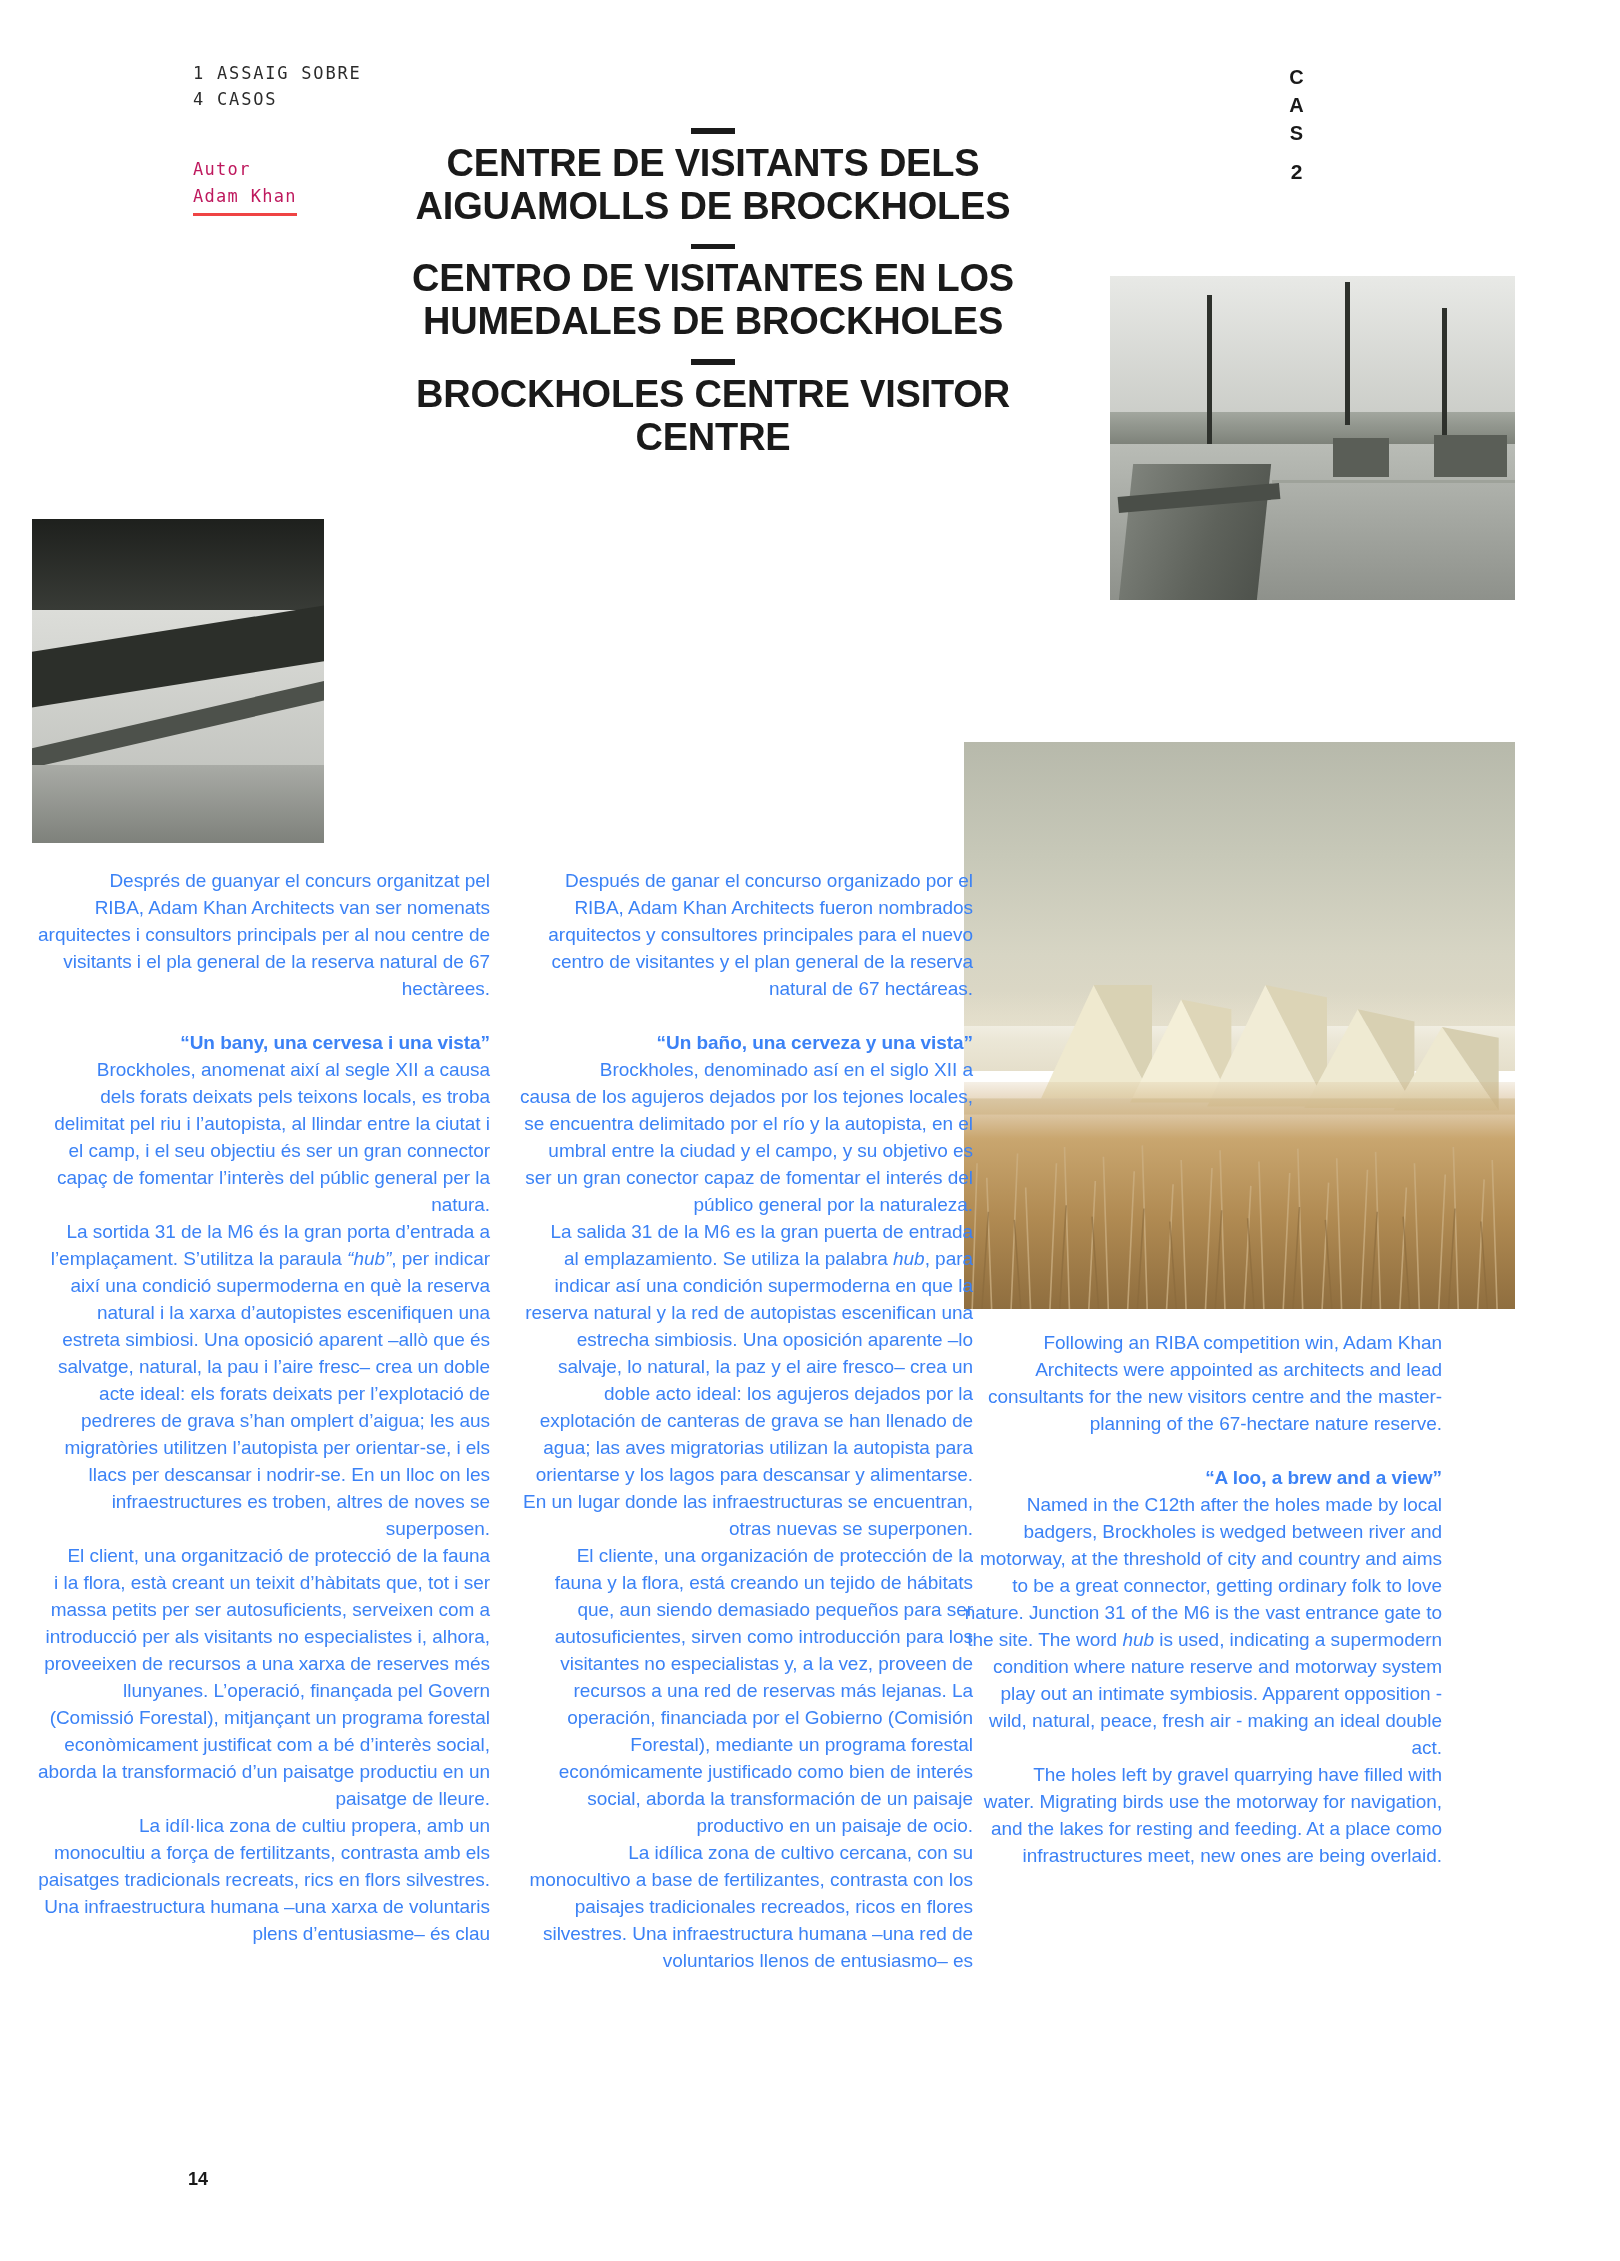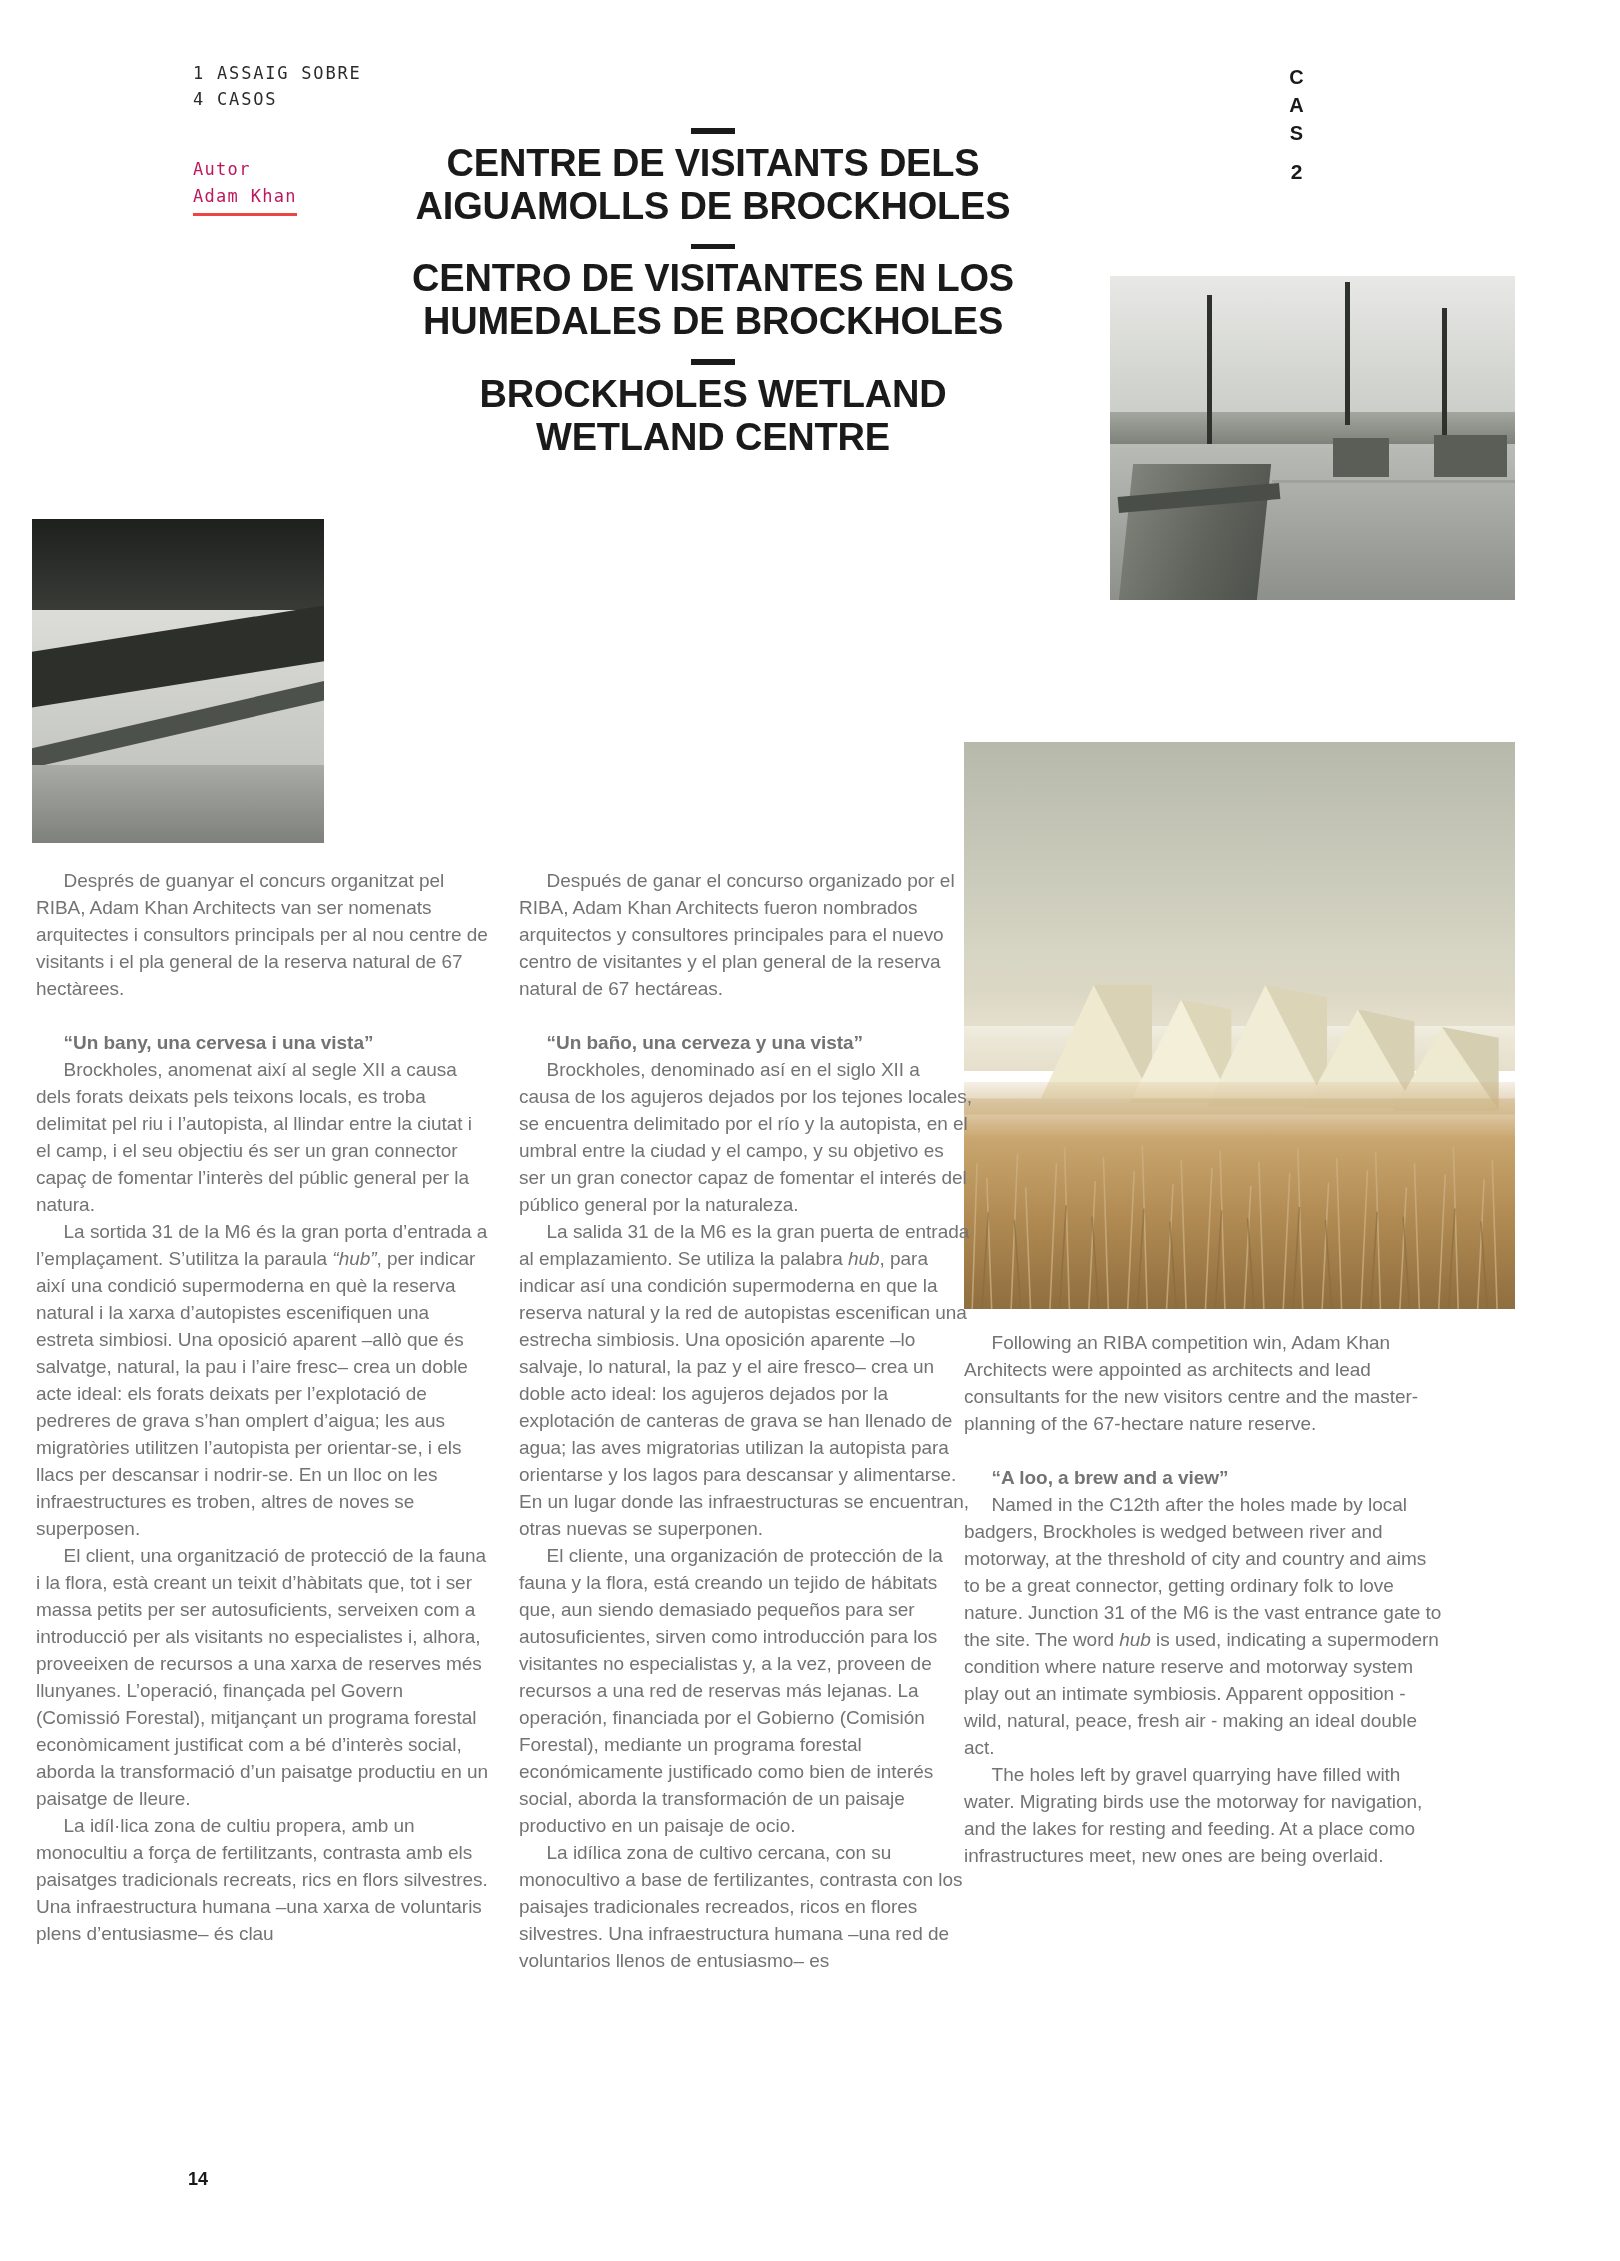--- a/index.html
+++ b/index.html
@@ -100,22 +100,22 @@
   .bg-haze{position:absolute;left:0;top:44%;width:100%;height:14%;
     background:linear-gradient(180deg,rgba(222,217,198,0) 0%,rgba(232,227,208,.85) 60%,rgba(226,219,197,.9) 100%);}
   .bg-grass{position:absolute;left:0;bottom:0;width:100%;height:40%;
     background:linear-gradient(180deg,rgba(206,178,132,.2) 0%,#c9a66f 25%,#b08a52 60%,#8f6e3f 100%);}
 
   
   .col{
     position:absolute;
     font-size:19px;
     line-height:27px;
-    text-align:left;
-    color:#737373;
+    text-align:right;
+    color:#3b82f6;
     letter-spacing:-0.04px;
   }
   .col p{margin:0;}
   .col p.ind{text-indent:27.6px;}
   .col .sub{
     font-weight:700;
     text-indent:27.6px;
     margin-top:27px;
   }
   .col em{font-style:italic;}
@@ -151,21 +151,21 @@
     <div>S</div>
   </div>
   <div class="rail-num">2</div>
 
   <div class="titles">
     <div class="rule"></div>
     <h1 class="title-block t1">CENTRE DE VISITANTS DELS AIGUAMOLLS DE BROCKHOLES</h1>
     <div class="rule sp"></div>
     <h1 class="title-block t2">CENTRO DE VISITANTES EN LOS HUMEDALES DE BROCKHOLES</h1>
     <div class="rule sp"></div>
-    <h1 class="title-block t3">BROCKHOLES WETLAND WETLAND CENTRE</h1>
+    <h1 class="title-block t3">BROCKHOLES CENTRE VISITOR CENTRE</h1>
   </div>
 
   <div class="photo photo-tr">
     <div class="ph-sky"></div>
     <div class="ph-trees"></div>
     <div class="ph-water"></div>
     <div class="ph-walk"></div>
     <div class="ph-kerb"></div>
     <div class="ph-post" style="left:24%;top:6%;height:46%;"></div>
     <div class="ph-post" style="left:58%;top:2%;height:44%;"></div>

